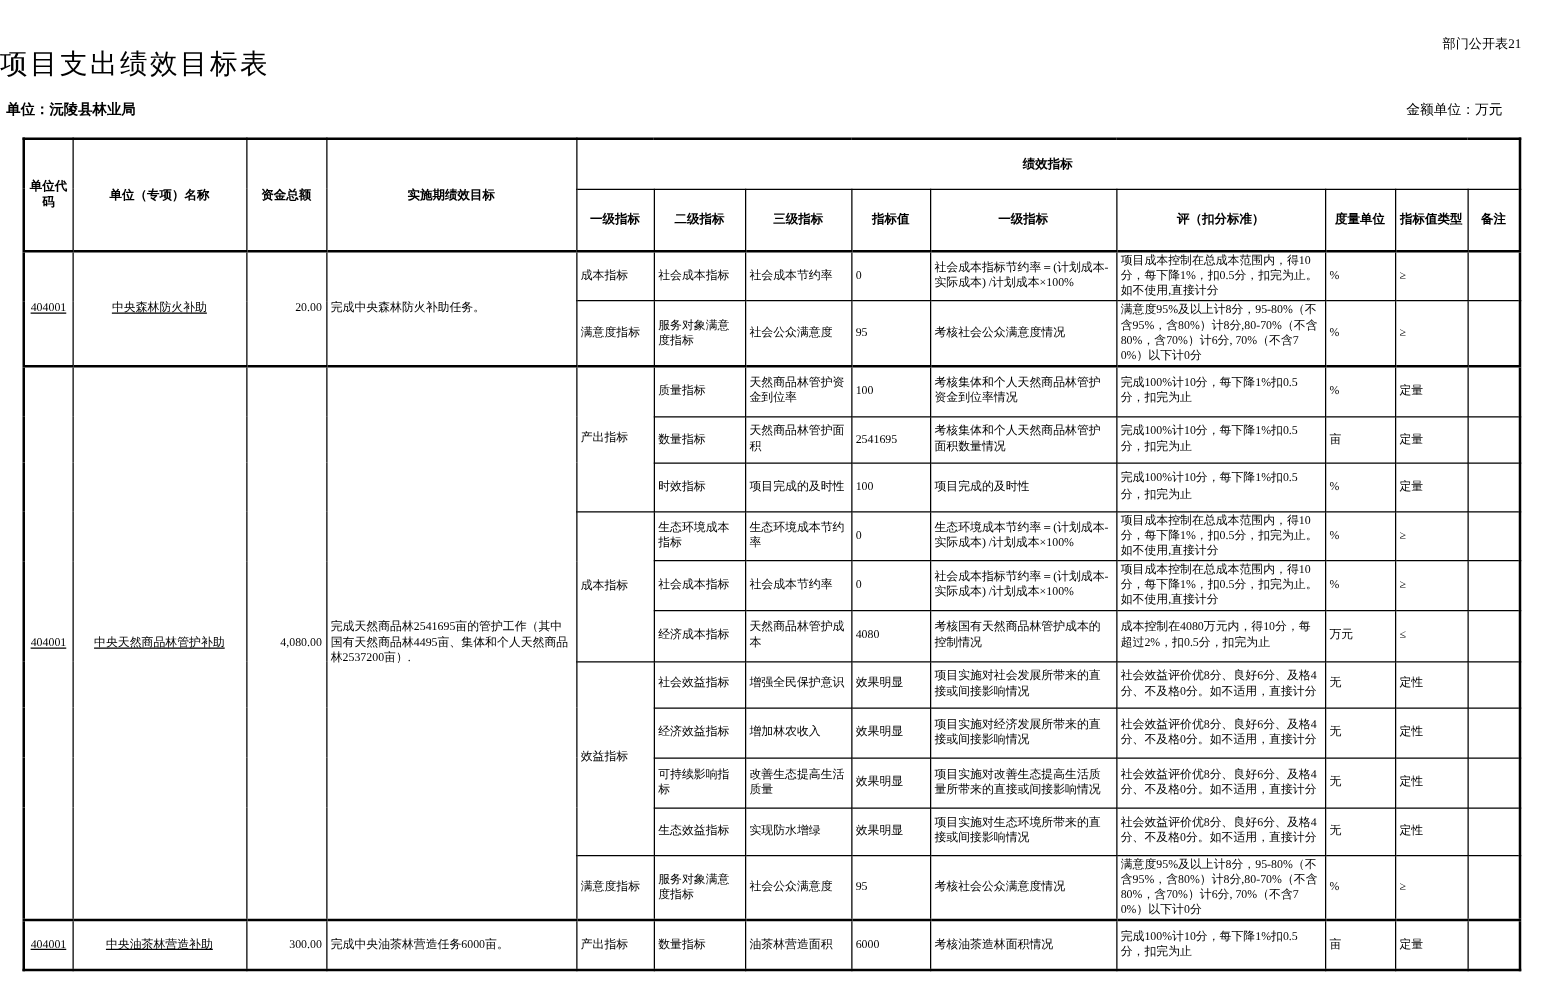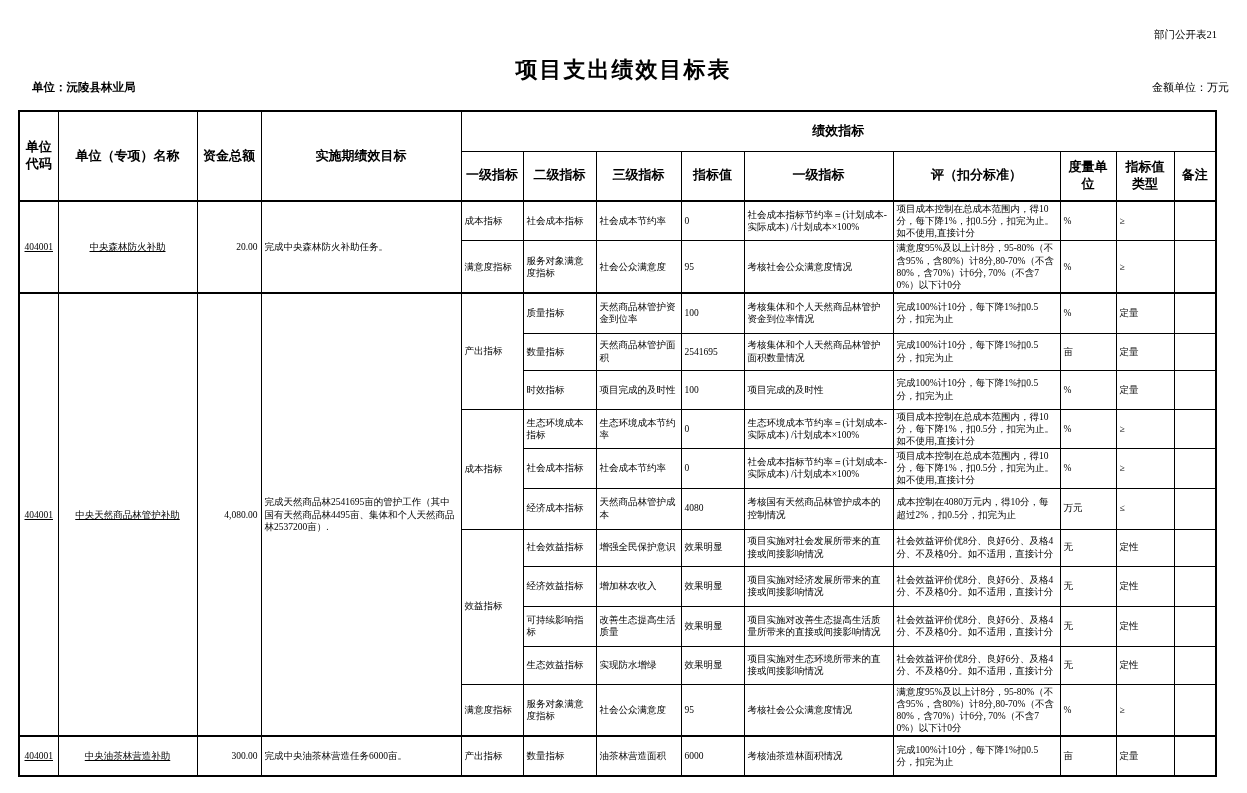--- a/index.html
+++ b/index.html
@@ -1,25 +1,25 @@
 <!DOCTYPE html>
 <html><head>
 <meta charset="utf-8">
 <style>
   html,body{margin:0;padding:0;background:#fff;}
   body{width:1247px;height:793px;font-family:"Liberation Serif","DejaVu Serif",serif;color:#000;}
   .page{position:relative;width:1247px;height:793px;overflow:hidden;}
   .corner{position:absolute;top:28px;right:30px;font-size:10.5px;}
-  .title{position:absolute;top:55px;left:0;width:100%;text-align:center;font-size:22px;font-weight:bold;margin:0;letter-spacing:2px;}
-  .meta-line{position:absolute;top:80px;left:32px;width:1197px;display:flex;justify-content:space-between;align-items:flex-start;}
+  .title{position:absolute;top:36px;left:0;width:100%;font-size:22px;font-weight:normal;margin:0;letter-spacing:2px;}
+  .meta-line{position:absolute;top:80px;left:5px;width:1197px;display:flex;justify-content:space-between;align-items:flex-start;}
   .unit-label{font-weight:bold;font-size:11.5px;}
   .amount-label{font-size:11px;}
   table.tgt{position:absolute;top:110px;left:18px;width:1197px;border-collapse:collapse;table-layout:fixed;border:2px solid #000;}
   .tgt th,.tgt td{border:1px solid #000;font-size:9.5px;line-height:1.28;padding:1px 3px;vertical-align:middle;word-break:break-all;overflow:hidden;}
-  .tgt th{font-weight:bold;text-align:center;font-size:13px;line-height:1.3;}
+  .tgt th{font-weight:bold;text-align:center;font-size:10px;line-height:1.3;}
   .tgt thead tr.h2 th{border-bottom-width:2px;}
   .tgt tr.proj td{border-top-width:2px;}
   td.c{text-align:center;text-decoration:underline;}
   td.r{text-align:right;}
   td.goal{text-align:left;}
 </style>
 </head>
 <body>
 
 <div class="page">

